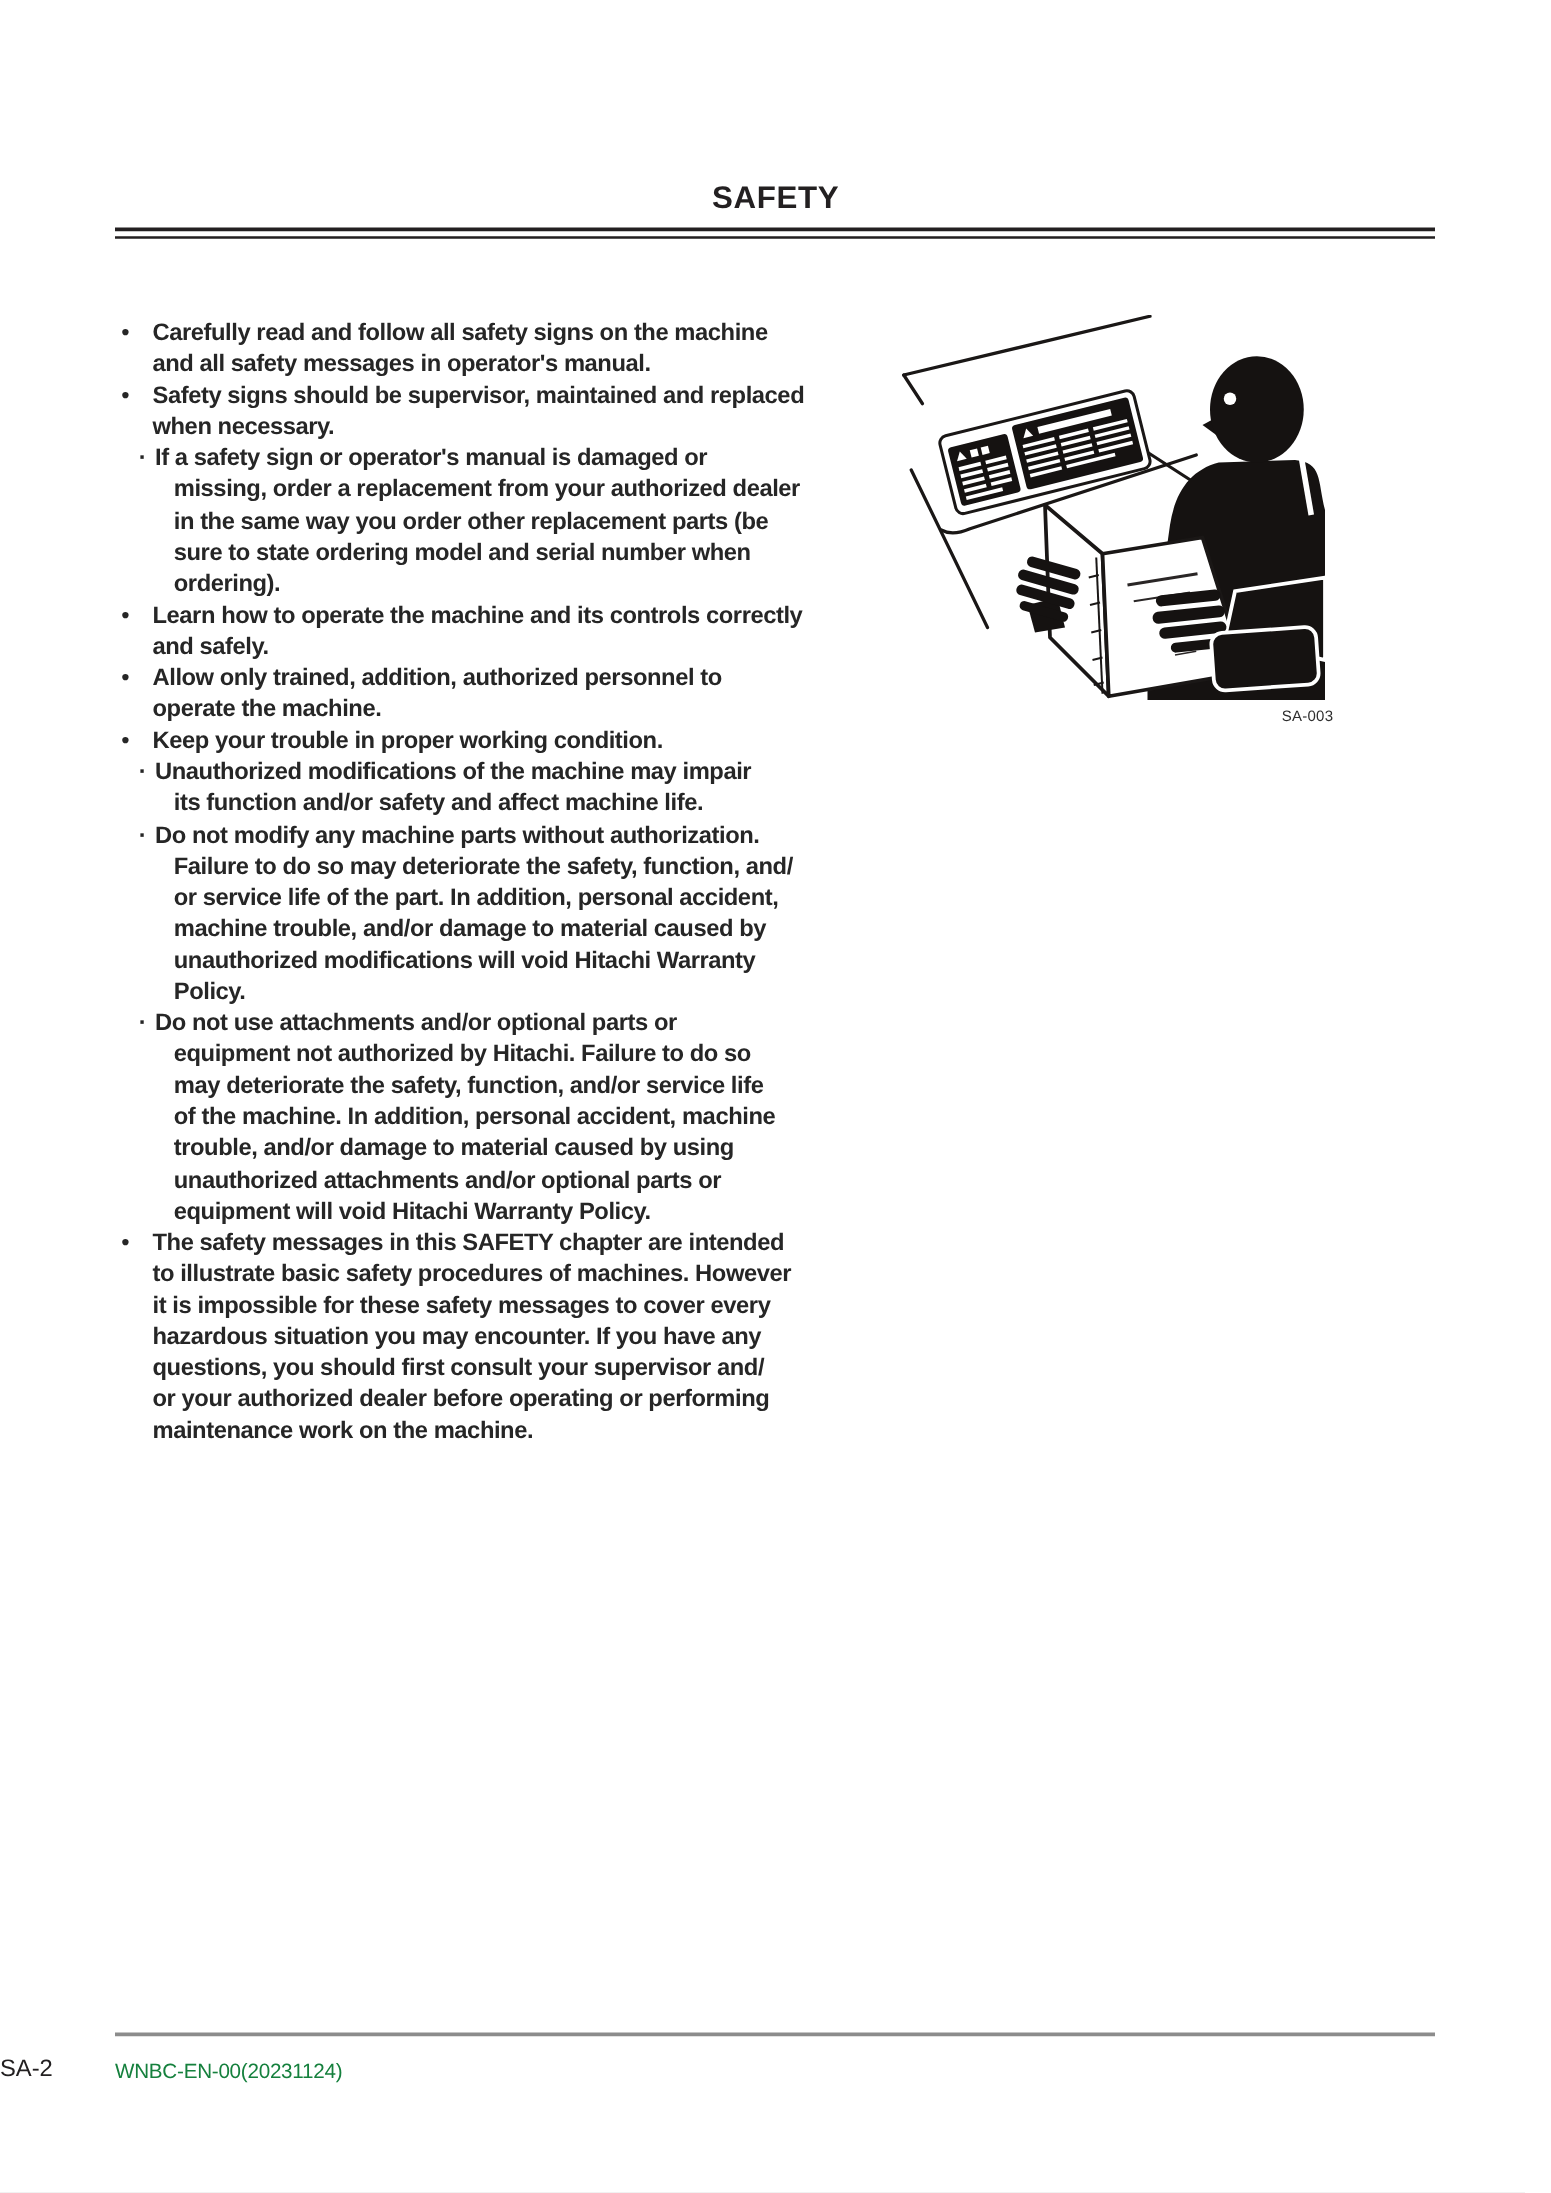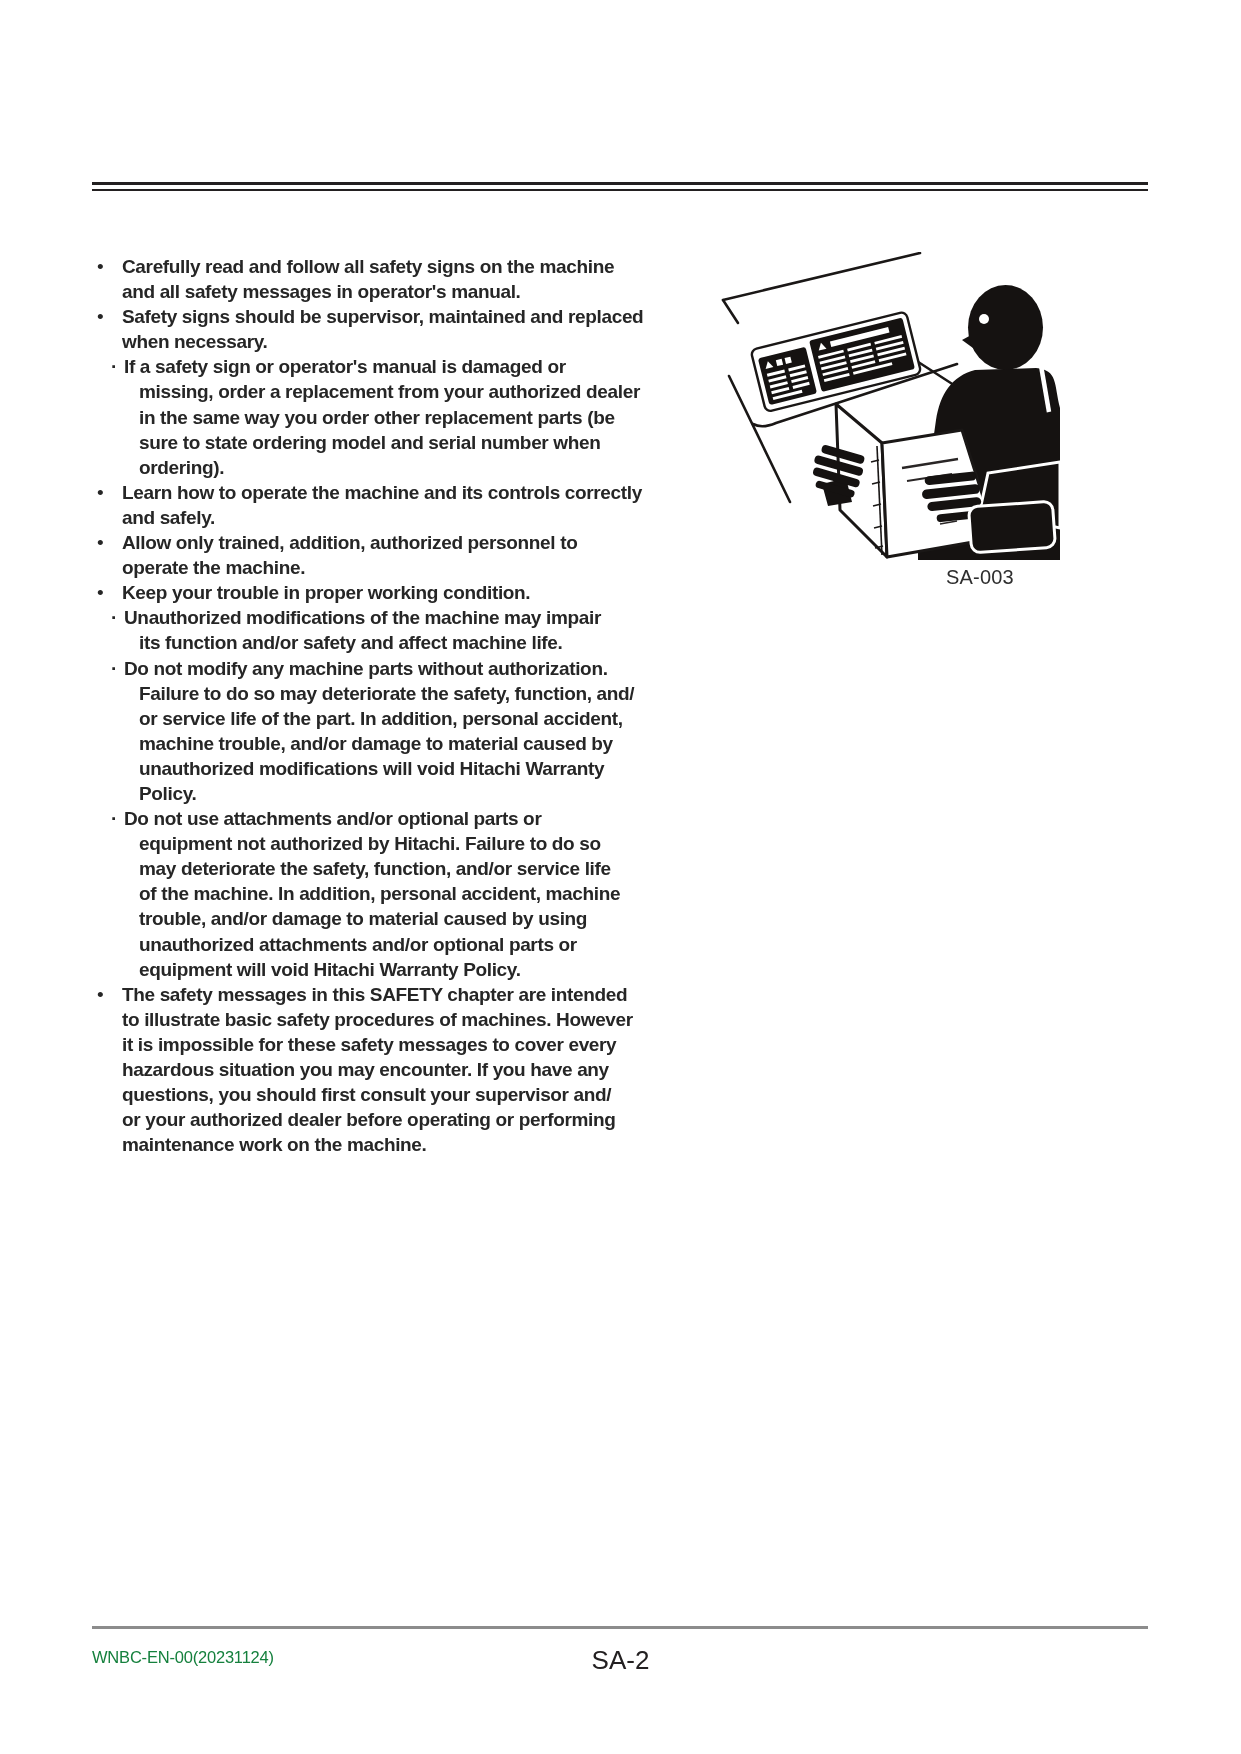--- a/index.html
+++ b/index.html
@@ -40,40 +40,41 @@
   .marker{
     position:absolute;top:0;left:2px;
     text-indent:0;
   }
   .item.sub .marker{left:16px;font-weight:700;}
   .figure{
     position:absolute;top:252px;left:640px;width:420px;height:320px;
   }
   .figure-caption{
     position:absolute;top:566px;left:946px;width:200px;
-    text-align:left;font-size:20px;letter-spacing:0.2px;color:#2e2e2e;
+    text-align:center;font-size:12px;letter-spacing:0.2px;color:#2e2e2e;
   }
   .footer-rule{
     position:absolute;top:1626px;left:92px;width:1056px;height:3px;
     background:#8c8c8c;
   }
   .footer-doc{
     position:absolute;top:1648px;left:92px;
     font-size:16.5px;letter-spacing:-0.2px;color:#15803d;
   }
   .footer-page{
     position:absolute;top:1645px;left:0;width:100%;
-    text-align:center;font-size:26px;color:#232021;
+    font-size:19px;color:#232021;
   }
 </style>
 </head>
 <body>
 
 <div class="page">
 
+  <div class="header-title">SAFETY</div>
   <div class="header-rule"></div>
 
 
   <div class="safety-list">
     <div class="item main">
       <span class="marker">•</span>
       <span class="txt">Carefully read and follow all safety signs on the machine
 and all safety messages in operator's manual.</span>
     </div>
     <div class="item main">

